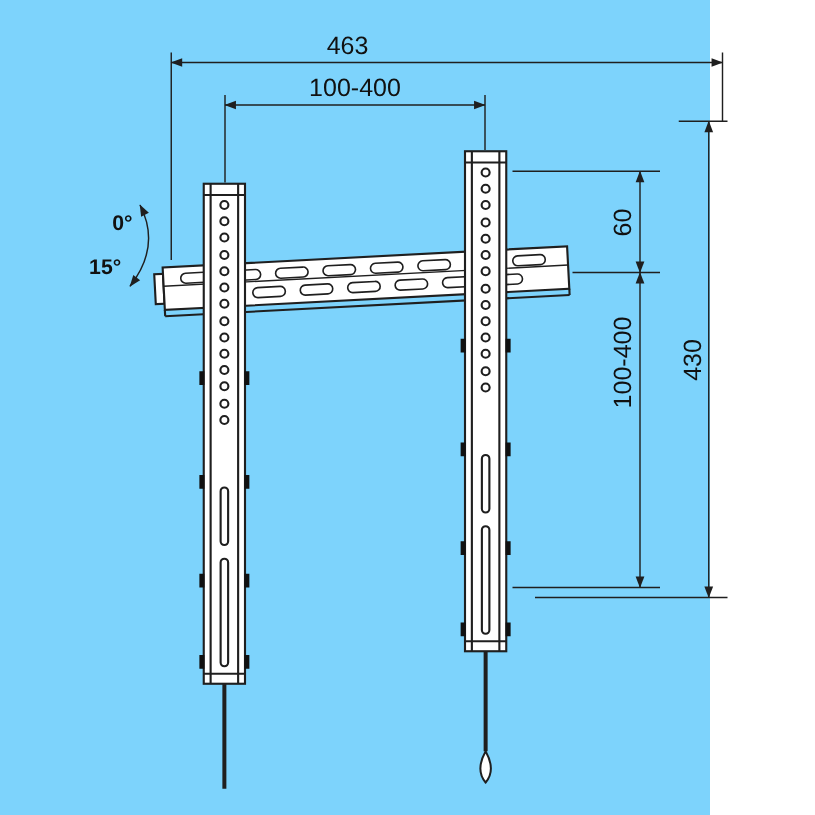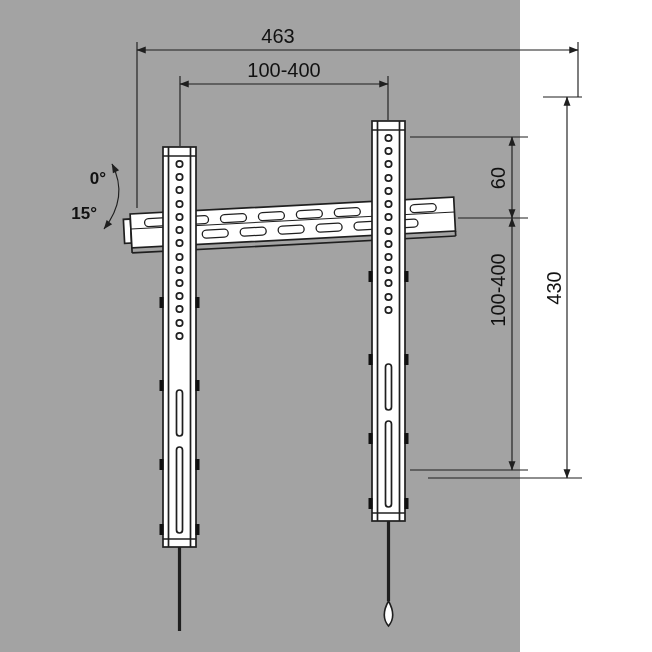--- a/index.html
+++ b/index.html
@@ -4,23 +4,23 @@
 <style>
   html,body{
     margin:0;
     padding:0;
     background:#ffffff;
     width:652px;
     height:652px;
     overflow:hidden;
   }
   .stage{
-    width:520px;
+    width:568px;
     height:652px;
-    background:#a3a3a3;
+    background:#7dd3fc;
   }
   svg{display:block}
   .dim-text{
     font-family:"Liberation Sans", sans-serif;
     font-size:20px;
     font-weight:400;
   }
   .angle-text{
     font-family:"Liberation Sans", sans-serif;
     font-size:17px;

